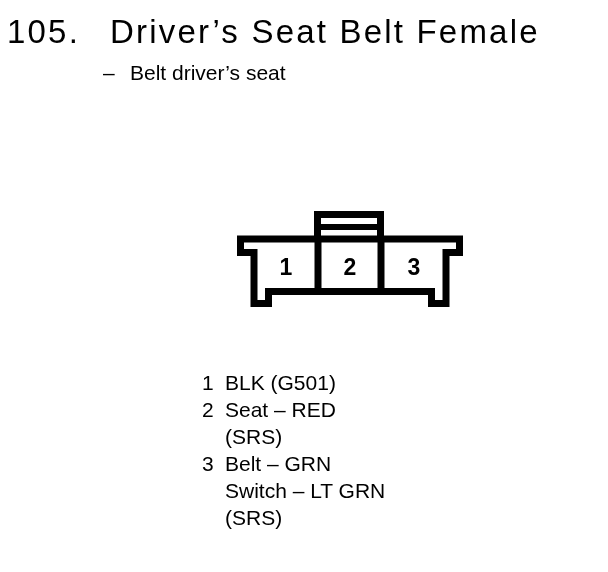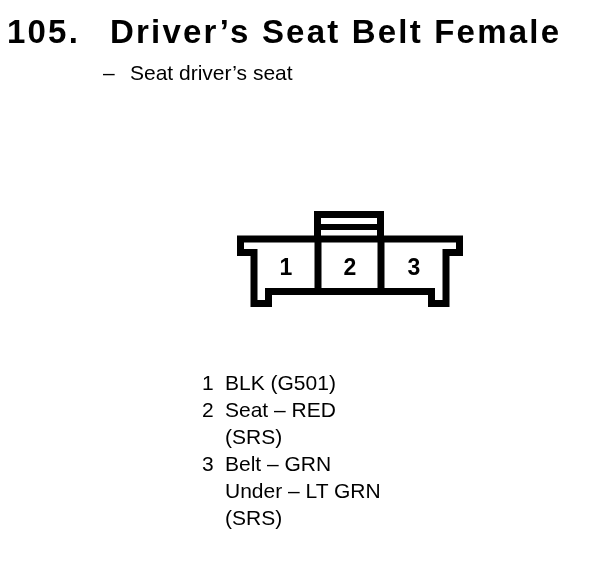--- a/index.html
+++ b/index.html
@@ -3,21 +3,21 @@
 <meta charset="utf-8">
 <style>
   html,body{margin:0;padding:0;background:#fff;}
   .page{
     position:relative;width:608px;height:572px;overflow:hidden;
     background:var(--paper,#ffffff);color:var(--ink,#000000);
     font-family:"Liberation Sans",sans-serif;
   }
   .title{
     position:absolute;left:7px;top:14px;display:flex;
-    font-weight:700;font-size:33px;line-height:1.1;
+    font-weight:400;font-size:33px;line-height:1.1;
     letter-spacing:2.2px;white-space:nowrap;
   }
   .title-num{display:inline-block;width:103px;flex:none;}
   .details{
     position:absolute;left:103px;top:58px;
     font-size:21px;line-height:30px;white-space:nowrap;
   }
   .detail-line .dash{display:inline-block;width:27px;}
   .connector-svg{position:absolute;left:0;top:0;}
   .connector-svg .stroke{fill:none;stroke:var(--ink,#000);}
@@ -39,21 +39,21 @@
 
 <div class="page">
 
   <header class="title">
     <span class="title-num">105.</span>
     <span class="title-text">Driver’s Seat Belt Female</span>
   </header>
 
   <div class="details">
     <div class="detail-line">
-      <span class="dash">–</span><span>Seat driver’s seat</span>
+      <span class="dash">–</span><span>Belt driver’s seat</span>
     </div>
   </div>
 
   <svg class="connector-svg" width="608" height="572" viewBox="0 0 608 572" aria-hidden="false">
 
     <path class="filled" d="M 317.5 239 V 214.5 H 380.5 V 239" stroke-width="7"></path>
     <line class="stroke" x1="314" y1="227" x2="384" y2="227" stroke-width="6"></line>
 
     <path class="filled" stroke-width="7" d="M 240.5 239 H 459.5 V 252.5 H 446 V 303.5 H 431.5 V 291.5 H 268.5 V 303.5 H 254 V 252.5 H 240.5 Z"></path>
 
@@ -76,19 +76,19 @@
       <span class="pin-num">2</span>
       <div class="pin-lines">
         <div class="pin-line">Seat – RED</div>
         <div class="pin-line">(SRS)</div>
       </div>
     </div>
     <div class="legend-entry">
       <span class="pin-num">3</span>
       <div class="pin-lines">
         <div class="pin-line">Belt – GRN</div>
-        <div class="pin-line">Under – LT GRN</div>
+        <div class="pin-line">Switch – LT GRN</div>
         <div class="pin-line">(SRS)</div>
       </div>
     </div>
   </div>
 
 </div>
 
 </body></html>

